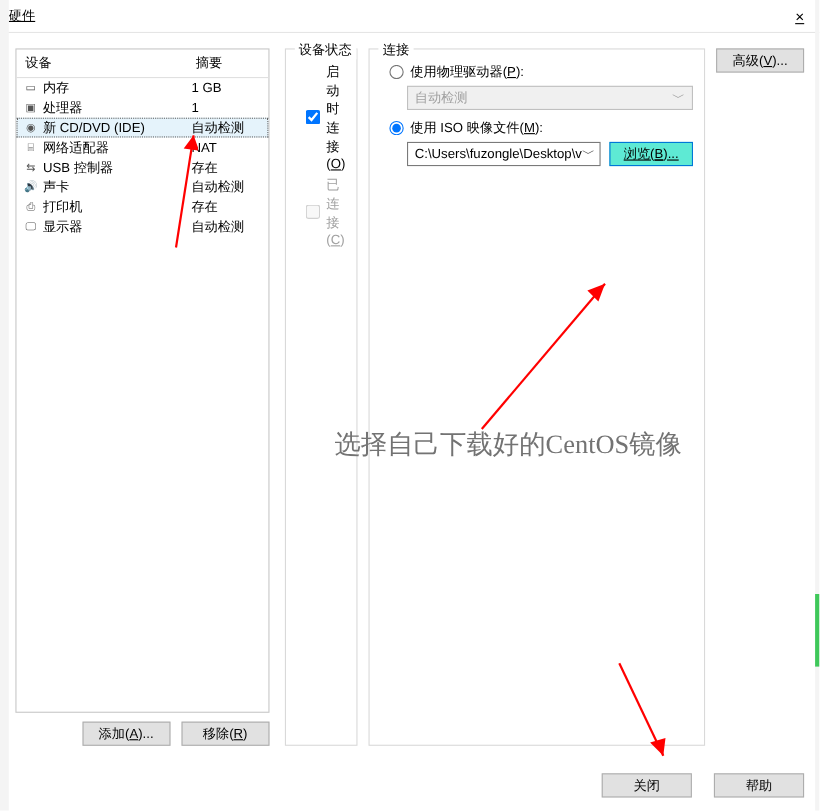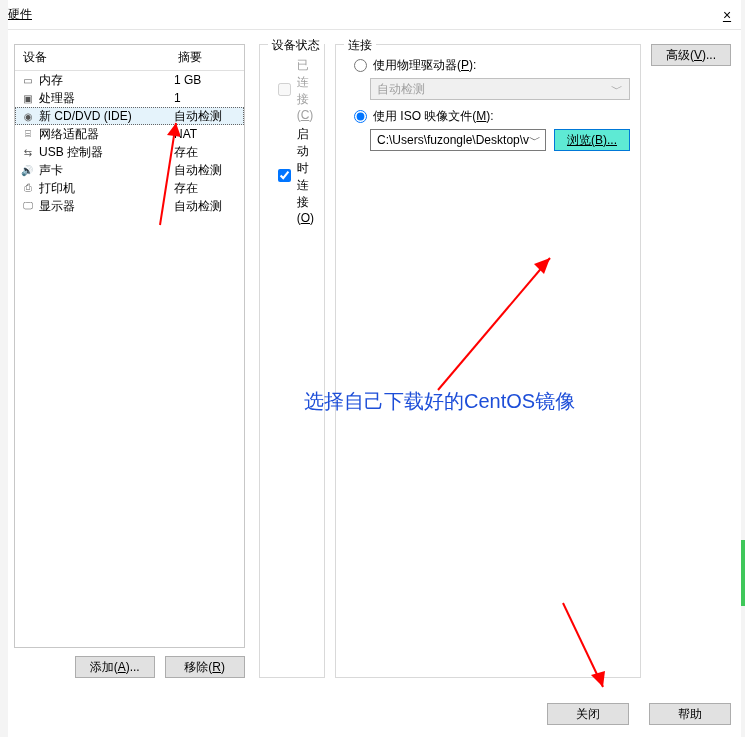--- a/index.html
+++ b/index.html
@@ -38,21 +38,21 @@
 .combo { display:inline-flex; align-items:center; width:176px; height:22px; border:1px solid #7a7a7a; background:#fff; padding:0 6px; justify-content:space-between; }
 .combo .chev { color:#555; }
 .row-inline { display:flex; align-items:center; gap:8px; margin-top:4px; }
 .btn.browse { min-width:76px; border:1px solid #0078d7; background:#5eead4;text-decoration:underline; }
 .adv-row { display:flex; justify-content:flex-end; margin-top:0; }
 
 .footer { position:absolute; bottom:12px; right:14px; display:flex; gap:20px; }
 
 
 .annot { position:absolute; color:#ff0000; font-size:20px; pointer-events:none; }
-.annot-text { position:absolute; color:#1d4ed8; font-size:20px; font-family:Liberation Sans, sans-serif; pointer-events:none; }
+.annot-text { position:absolute; color:#737373; font-size:24px; font-family:Liberation Serif, serif; pointer-events:none; }
 
 svg.arrow line { stroke:#ff0000; stroke-width:2; }
 svg.arrow polygon { fill:#ff0000; }
 
 
 .bg-strip-left { position:absolute; left:0; top:0; width:8px; height:100%; background:#f4f4f4; }
 .bg-strip-right { position:absolute; right:0; top:0; width:4px; height:100%; background:#f4f4f4; }
 .bg-green { position:absolute; right:0; top:540px; width:4px; height:66px; background:#3fc85a; }
 
 .underline-key { text-decoration: underline; }
@@ -142,27 +142,27 @@
         </button>
       <button class="btn">
           <span>移除(<span class="underline-key">R</span>)</span>
         </button>
     </div>
   </div>
 
   <div class="right-pane">
     <div class="group">
       <span class="legend">设备状态</span>
+      <label class="checkbox-row">
+        <input type="checkbox" checked="" style="">
+        <span>启动时连接(<span class="underline-key">O</span>)</span>
+      </label>
       <label class="checkbox-row disabled">
         <input type="checkbox" disabled="" style="">
         <span>已连接(<span class="underline-key">C</span>)</span>
-      </label>
-      <label class="checkbox-row">
-        <input type="checkbox" checked="" style="">
-        <span>启动时连接(<span class="underline-key">O</span>)</span>
       </label>
     </div>
 
     <div class="group">
       <span class="legend">连接</span>
 
       <label class="radio-row">
         <input type="radio" name="conn" style="">
         <span>使用物理驱动器(<span class="underline-key">P</span>):</span>
       </label>

